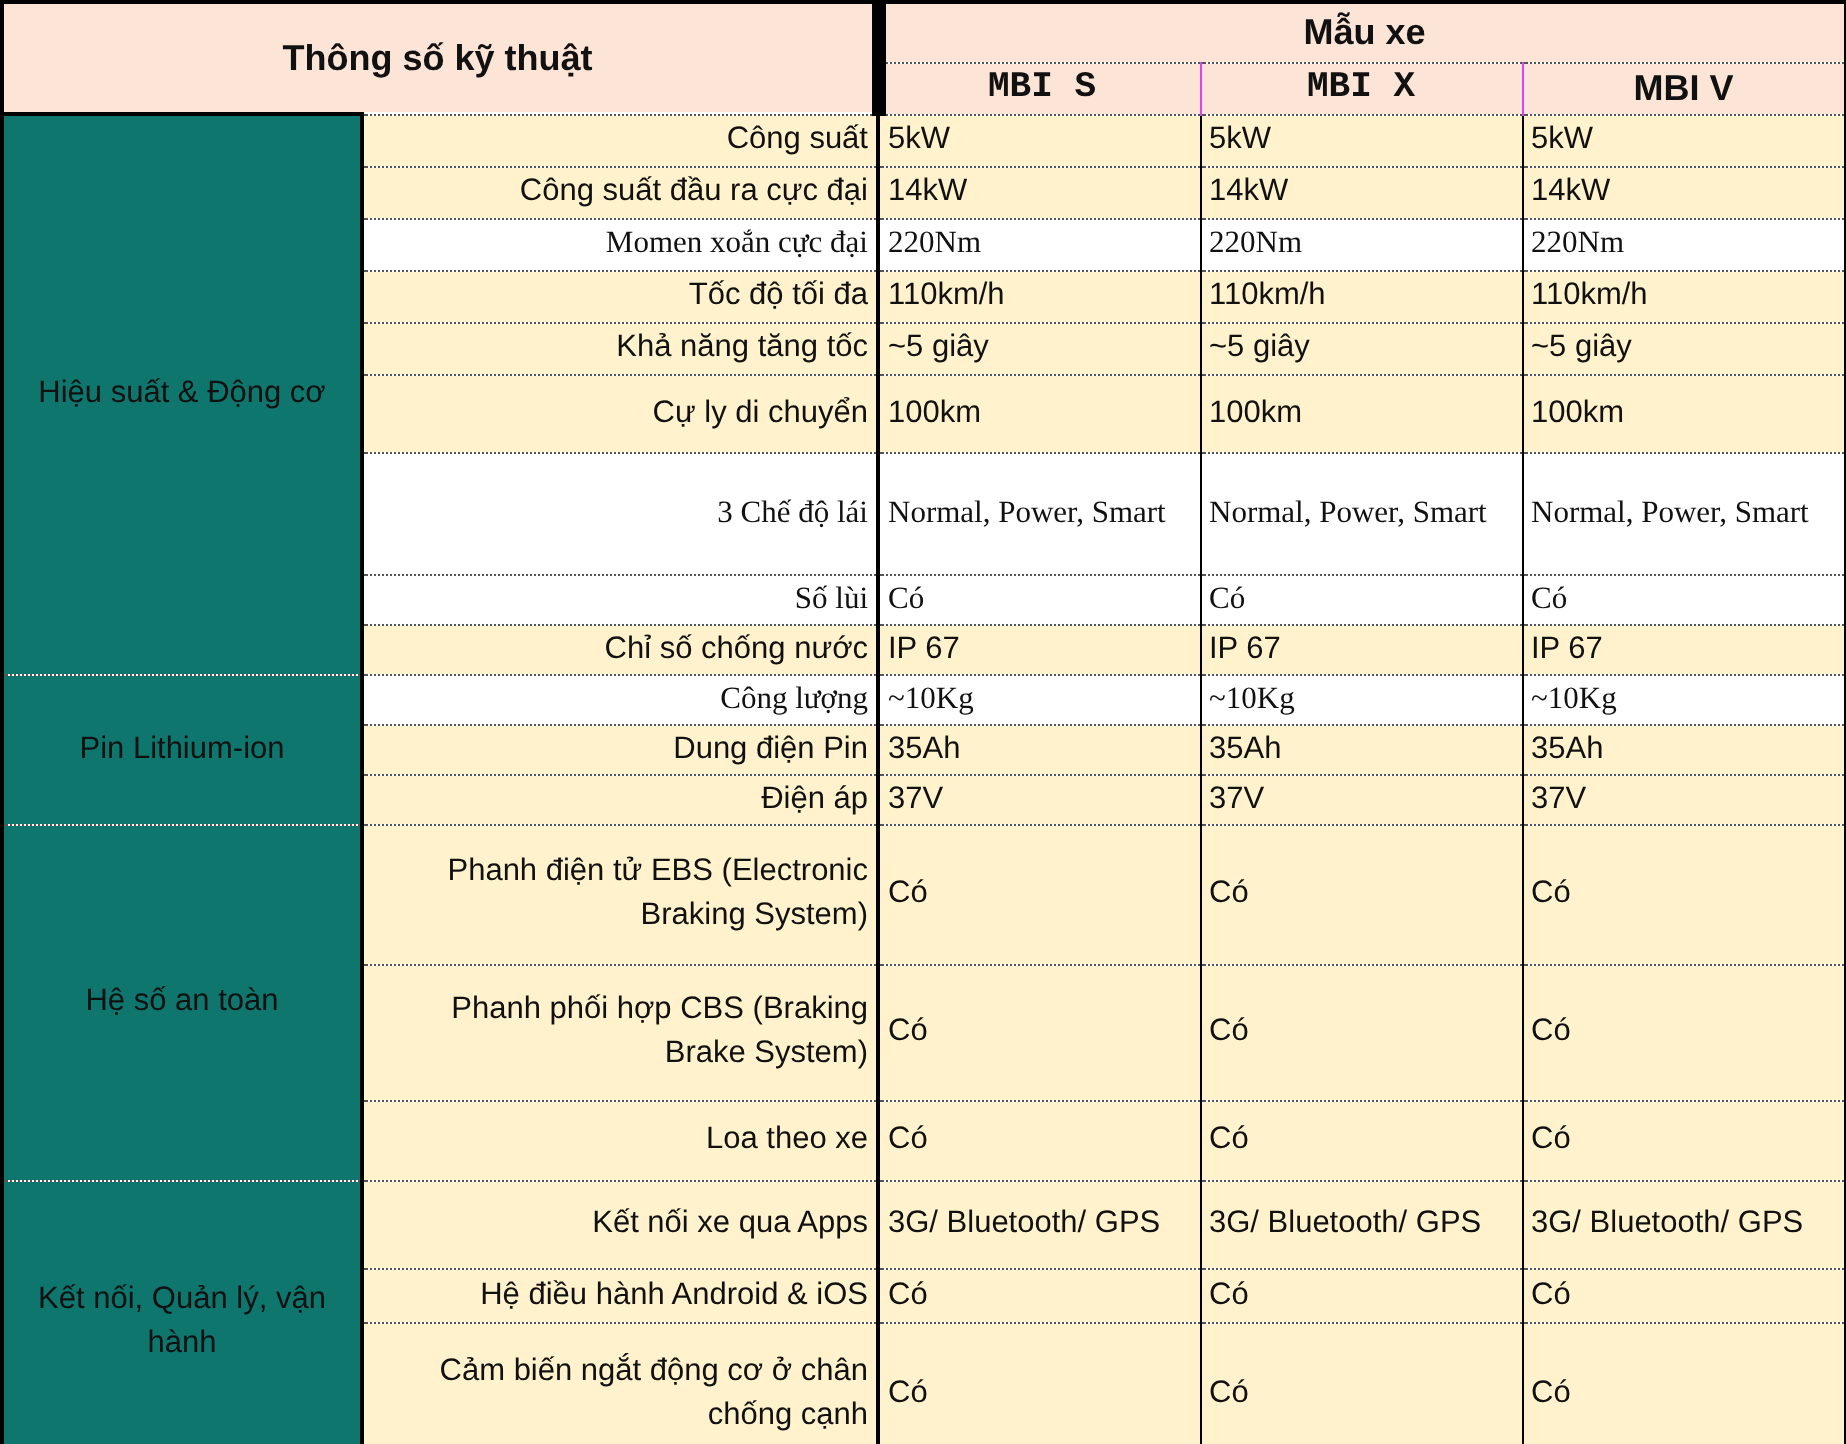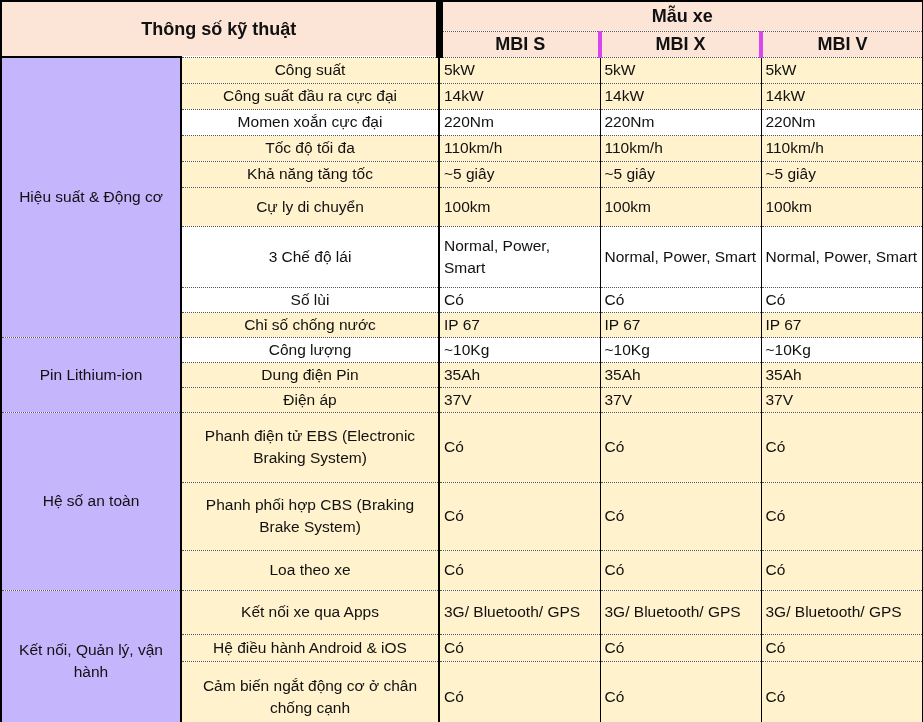--- a/index.html
+++ b/index.html
@@ -17,33 +17,33 @@
     line-height: 22px;
     overflow: hidden;
   }
   .spec th {
     background: #fce4d6;
     font-weight: bold;
     text-align: center;
     font-size: 18px;
   }
   .spec .vsolid { border-right: 7px solid #000000; }
-  .spec .vsolid1 { border-right: 4px solid #d946ef; }
+  .spec .vsolid1 { border-right: 1px solid #d946ef; font-family: Liberation Mono, monospace; }
   .spec .group-cell {
-    background: #c4b5fd;
+    background: #0f766e;
     text-align: center;
     vertical-align: middle;
     border-bottom: 1px dotted #555;
     border-right: 2px solid #000;
   }
-  .spec .label-cell { text-align: center; border-right: 2px solid #000; }
+  .spec .label-cell { text-align: right; border-right: 2px solid #000; }
   .spec .val-cell { text-align: left; border-right: 1px solid #000; }
   .spec .val-cell.last { border-right: none; }
   .spec tr.cream td.label-cell, .spec tr.cream td.val-cell { background: #fff2cc; }
-  .spec tr.white td.label-cell, .spec tr.white td.val-cell { background: #ffffff; }
+  .spec tr.white td.label-cell, .spec tr.white td.val-cell { background: #ffffff; font-family: Liberation Serif, serif; }
   .spec tr.lastrow td { border-bottom: 2px solid #000; }
 </style>
 </head>
 <body>
 
 <table class="spec">
   <colgroup>
     <col style="width:180px">
     <col style="width:258px">
     <col style="width:161px">

